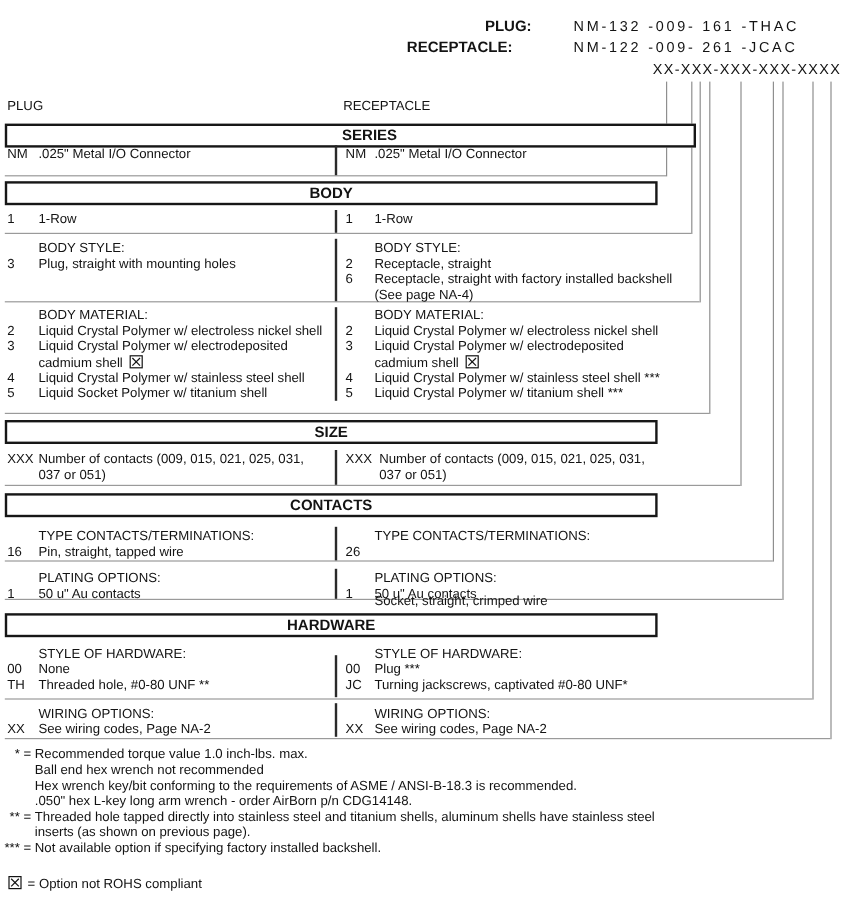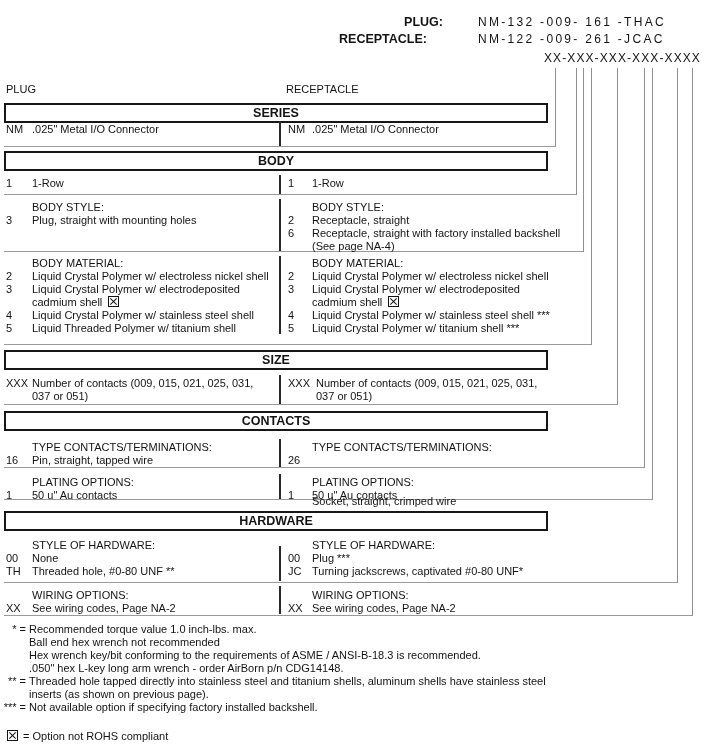--- a/index.html
+++ b/index.html
@@ -43,21 +43,21 @@
 <div class="rule" style="top:344px;width:587px;"></div>
 <div class="rule" style="top:404px;width:613px;"></div>
 <div class="rule" style="top:467px;width:640px;"></div>
 <div class="rule" style="top:499px;width:648px;"></div>
 <div class="rule" style="top:582px;width:673px;"></div>
 <div class="rule" style="top:615px;width:688px;"></div>
 
 <div class="t" style="left:6px;top:83px;">PLUG</div>
 <div class="t" style="left:286px;top:83px;">RECEPTACLE</div>
 
-<div class="secbox" style="top:103px;">SERIES</div>
+<div class="secbox" style="top:103px;padding-left:32px;">SERIES</div>
 <div class="coldiv" style="top:121px;height:25px;"></div>
 <div class="t" style="left:6px;top:123px;">NM</div>
 <div class="t" style="left:32px;top:123px;">.025" Metal I/O Connector</div>
 <div class="t" style="left:288px;top:123px;">NM</div>
 <div class="t" style="left:312px;top:123px;">.025" Metal I/O Connector</div>
 
 <div class="secbox" style="top:151px;">BODY</div>
 <div class="coldiv" style="top:175px;height:19px;"></div>
 <div class="t" style="left:6px;top:177px;">1</div>
 <div class="t" style="left:32px;top:177px;">1-Row</div>
@@ -80,21 +80,21 @@
 <div class="t" style="left:312px;top:257px;">BODY MATERIAL:</div>
 
 <div class="t" style="left:6px;top:270px;">2</div>
 <div class="t" style="left:32px;top:270px;">Liquid Crystal Polymer w/ electroless nickel shell</div>
 <div class="t" style="left:6px;top:283px;">3</div>
 <div class="t" style="left:32px;top:283px;">Liquid Crystal Polymer w/ electrodeposited</div>
 <div class="t" style="left:32px;top:296px;"><span>cadmium shell</span><span class="xbox"></span></div>
 <div class="t" style="left:6px;top:309px;">4</div>
 <div class="t" style="left:32px;top:309px;">Liquid Crystal Polymer w/ stainless steel shell</div>
 <div class="t" style="left:6px;top:322px;">5</div>
-<div class="t" style="left:32px;top:322px;">Liquid Threaded Polymer w/ titanium shell</div>
+<div class="t" style="left:32px;top:322px;">Liquid Socket Polymer w/ titanium shell</div>
 
 <div class="t" style="left:288px;top:270px;">2</div>
 <div class="t" style="left:312px;top:270px;">Liquid Crystal Polymer w/ electroless nickel shell</div>
 <div class="t" style="left:288px;top:283px;">3</div>
 <div class="t" style="left:312px;top:283px;">Liquid Crystal Polymer w/ electrodeposited</div>
 <div class="t" style="left:312px;top:296px;"><span>cadmium shell</span><span class="xbox"></span></div>
 <div class="t" style="left:288px;top:309px;">4</div>
 <div class="t" style="left:312px;top:309px;">Liquid Crystal Polymer w/ stainless steel shell ***</div>
 <div class="t" style="left:288px;top:322px;">5</div>
 <div class="t" style="left:312px;top:322px;">Liquid Crystal Polymer w/ titanium shell ***</div>

